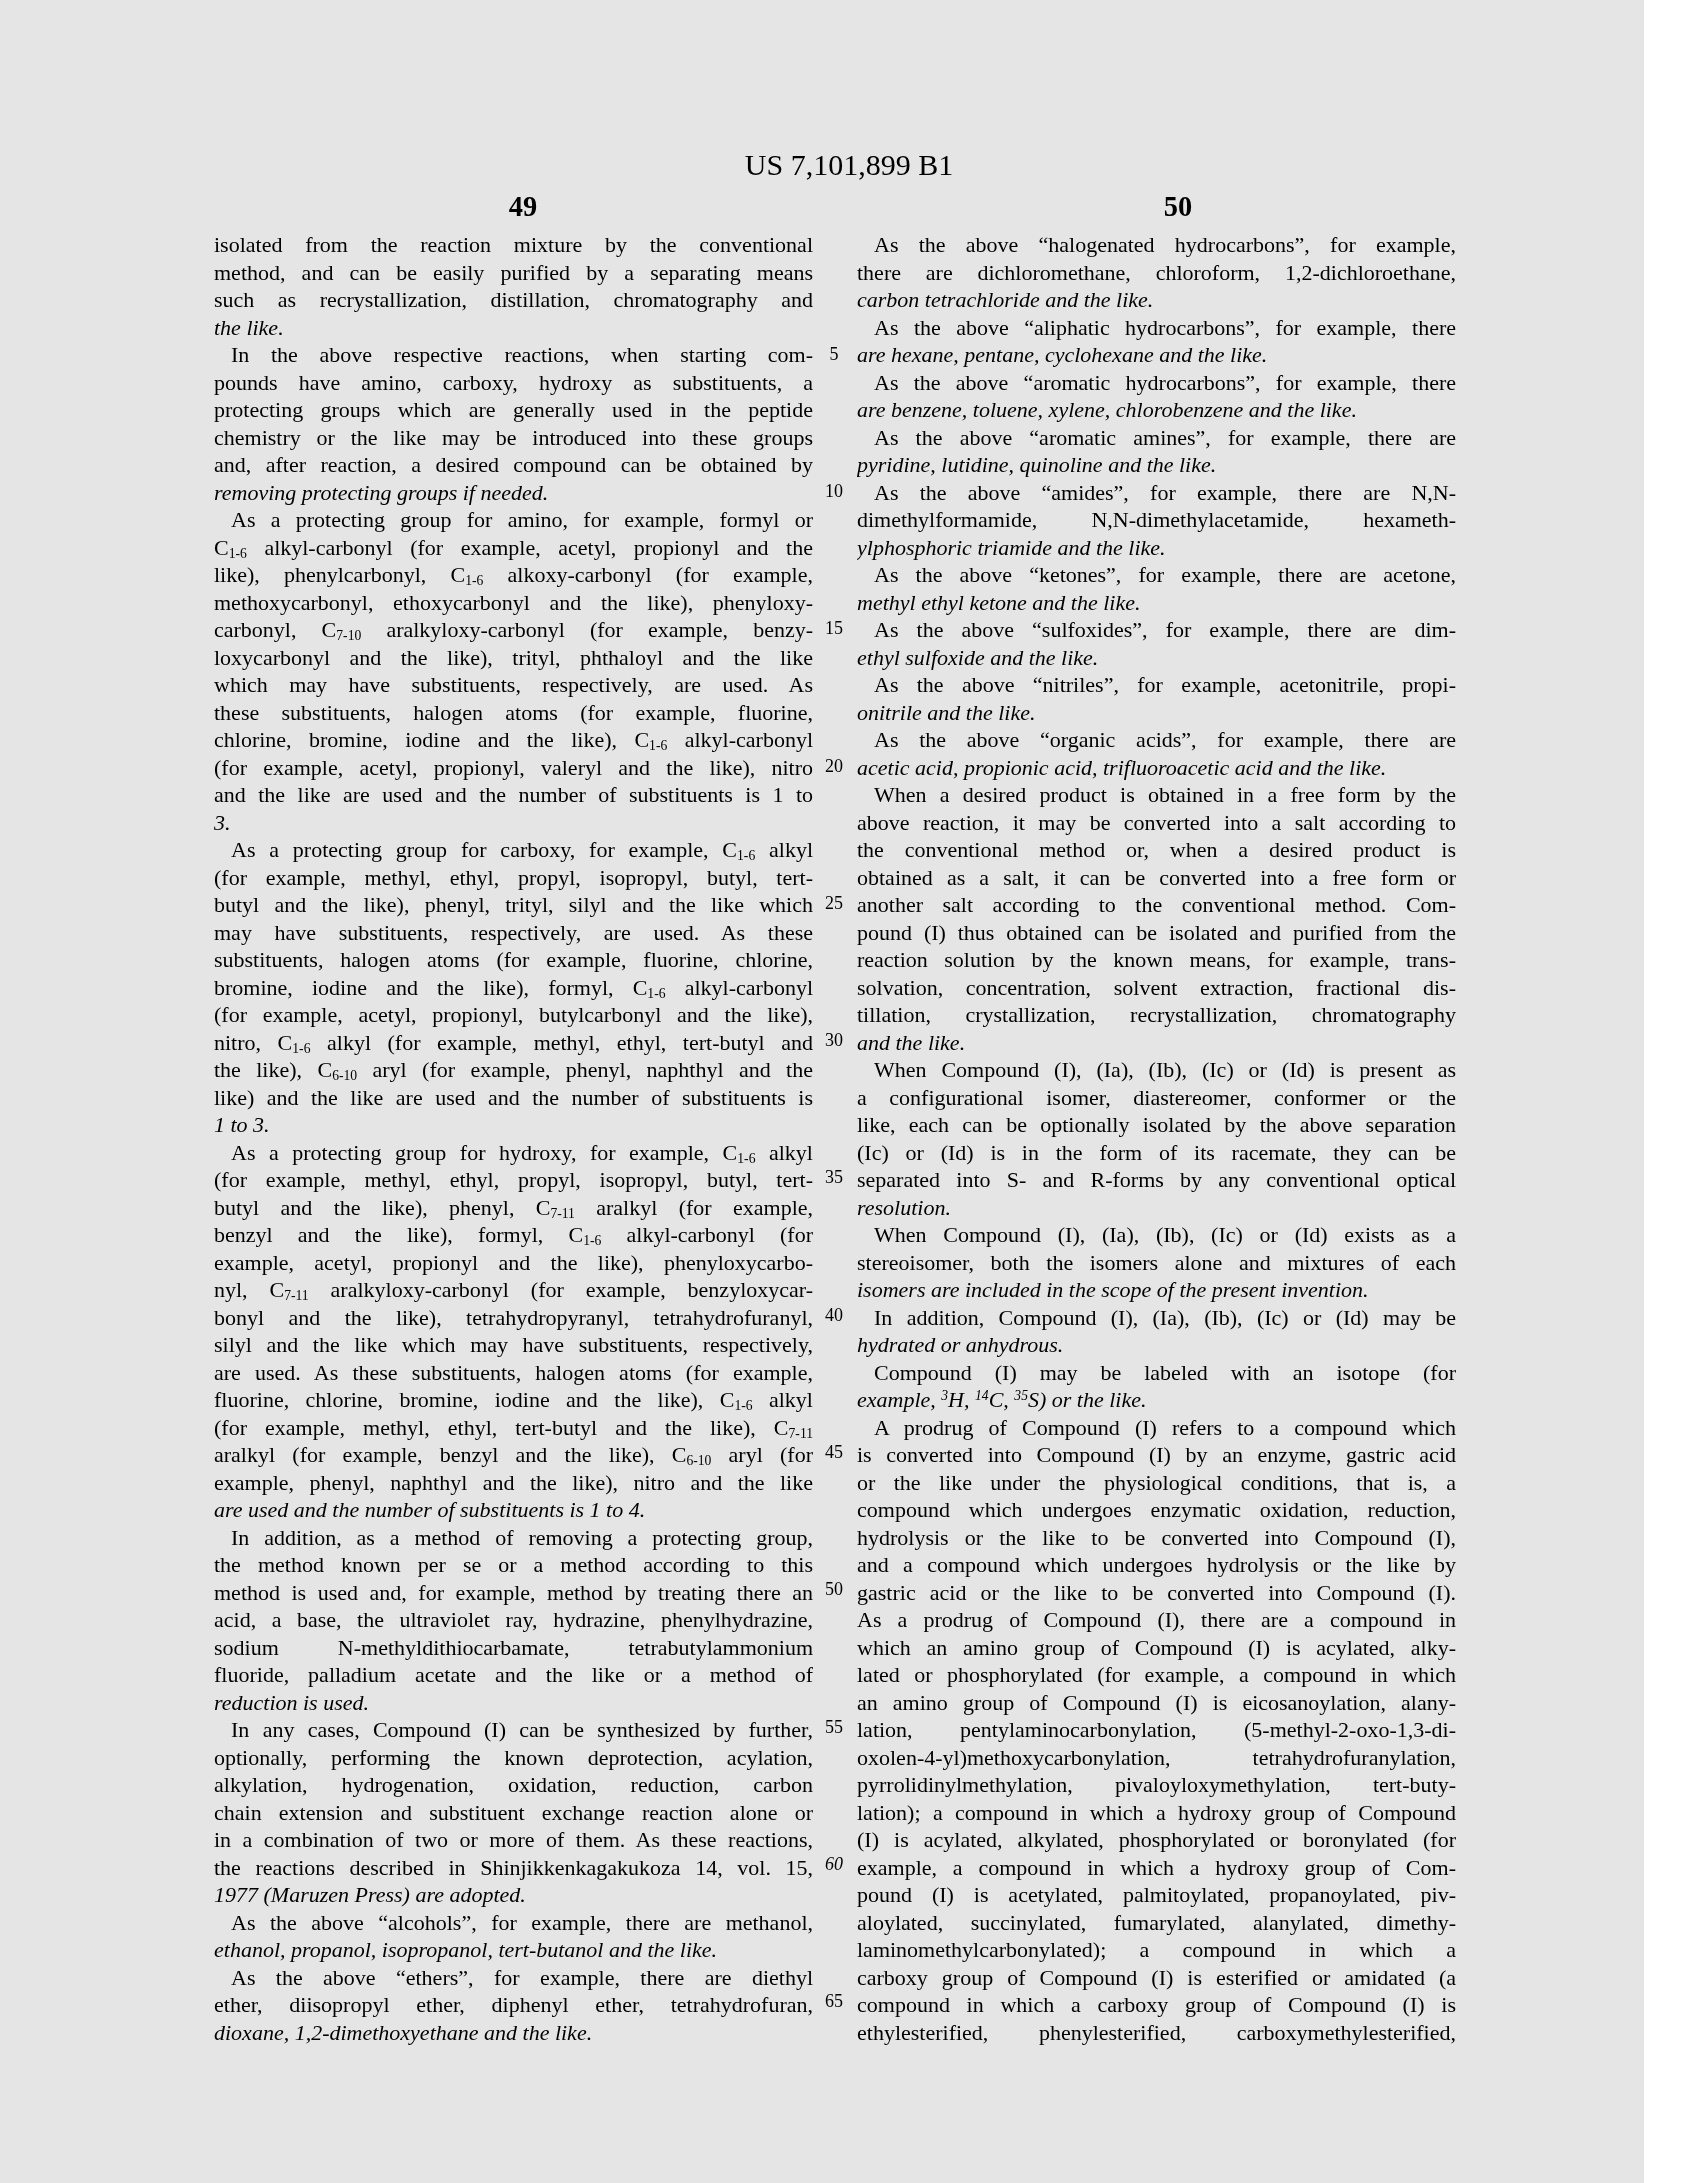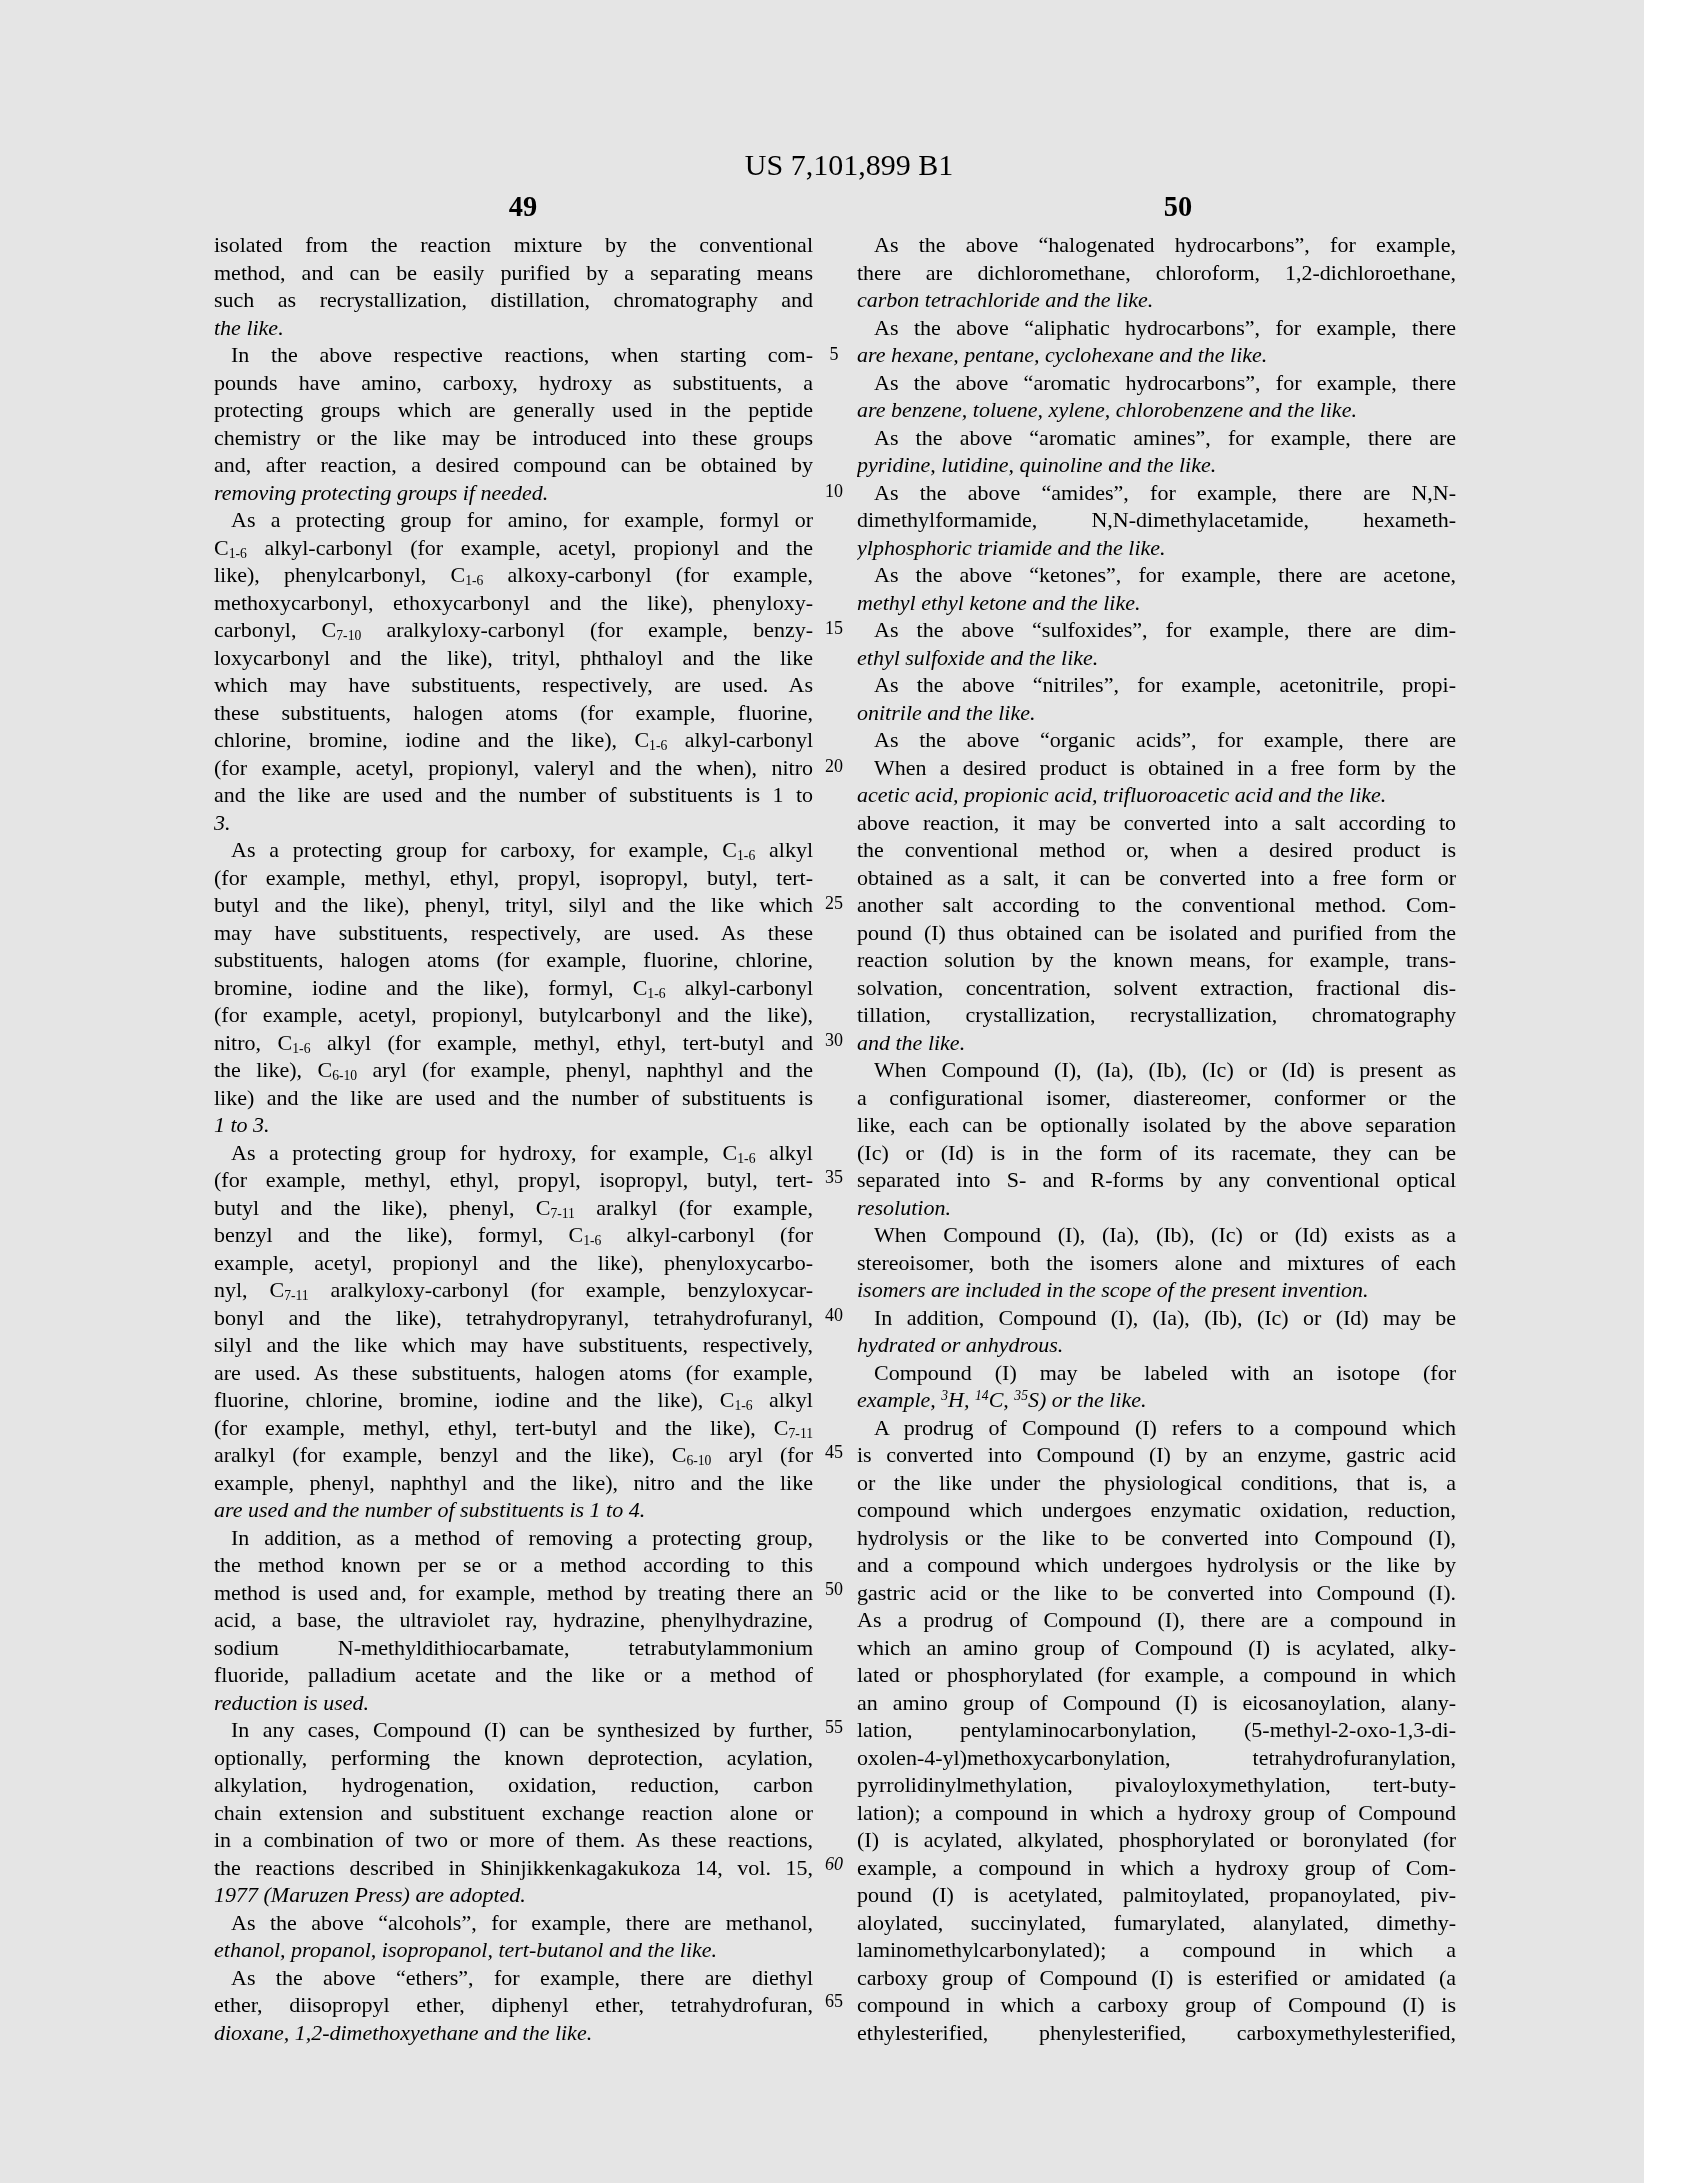--- a/index.html
+++ b/index.html
@@ -82,21 +82,21 @@
       <div class="line end">removing protecting groups if needed.</div>
       <div class="line ind">As a protecting group for amino, for example, formyl or</div>
       <div class="line">C<sub>1-6</sub> alkyl-carbonyl (for example, acetyl, propionyl and the</div>
       <div class="line">like), phenylcarbonyl, C<sub>1-6</sub> alkoxy-carbonyl (for example,</div>
       <div class="line">methoxycarbonyl, ethoxycarbonyl and the like), phenyloxy-</div>
       <div class="line">carbonyl, C<sub>7-10</sub> aralkyloxy-carbonyl (for example, benzy-</div>
       <div class="line">loxycarbonyl and the like), trityl, phthaloyl and the like</div>
       <div class="line">which may have substituents, respectively, are used. As</div>
       <div class="line">these substituents, halogen atoms (for example, fluorine,</div>
       <div class="line">chlorine, bromine, iodine and the like), C<sub>1-6</sub> alkyl-carbonyl</div>
-      <div class="line">(for example, acetyl, propionyl, valeryl and the when), nitro</div>
+      <div class="line">(for example, acetyl, propionyl, valeryl and the like), nitro</div>
       <div class="line">and the like are used and the number of substituents is 1 to</div>
       <div class="line end">3.</div>
       <div class="line ind">As a protecting group for carboxy, for example, C<sub>1-6</sub> alkyl</div>
       <div class="line">(for example, methyl, ethyl, propyl, isopropyl, butyl, tert-</div>
       <div class="line">butyl and the like), phenyl, trityl, silyl and the like which</div>
       <div class="line">may have substituents, respectively, are used. As these</div>
       <div class="line">substituents, halogen atoms (for example, fluorine, chlorine,</div>
       <div class="line">bromine, iodine and the like), formyl, C<sub>1-6</sub> alkyl-carbonyl</div>
       <div class="line">(for example, acetyl, propionyl, butylcarbonyl and the like),</div>
       <div class="line">nitro, C<sub>1-6</sub> alkyl (for example, methyl, ethyl, tert-butyl and</div>
@@ -150,22 +150,22 @@
       <div class="line ind">As the above “amides”, for example, there are N,N-</div>
       <div class="line">dimethylformamide, N,N-dimethylacetamide, hexameth-</div>
       <div class="line end">ylphosphoric triamide and the like.</div>
       <div class="line ind">As the above “ketones”, for example, there are acetone,</div>
       <div class="line end">methyl ethyl ketone and the like.</div>
       <div class="line ind">As the above “sulfoxides”, for example, there are dim-</div>
       <div class="line end">ethyl sulfoxide and the like.</div>
       <div class="line ind">As the above “nitriles”, for example, acetonitrile, propi-</div>
       <div class="line end">onitrile and the like.</div>
       <div class="line ind">As the above “organic acids”, for example, there are</div>
+      <div class="line end">acetic acid, propionic acid, trifluoroacetic acid and the like.</div>
       <div class="line ind">When a desired product is obtained in a free form by the</div>
-      <div class="line end">acetic acid, propionic acid, trifluoroacetic acid and the like.</div>
       <div class="line">above reaction, it may be converted into a salt according to</div>
       <div class="line">the conventional method or, when a desired product is</div>
       <div class="line">obtained as a salt, it can be converted into a free form or</div>
       <div class="line">another salt according to the conventional method. Com-</div>
       <div class="line">pound (I) thus obtained can be isolated and purified from the</div>
       <div class="line">reaction solution by the known means, for example, trans-</div>
       <div class="line">solvation, concentration, solvent extraction, fractional dis-</div>
       <div class="line">tillation, crystallization, recrystallization, chromatography</div>
       <div class="line end">and the like.</div>
       <div class="line ind">When Compound (I), (Ia), (Ib), (Ic) or (Id) is present as</div>

